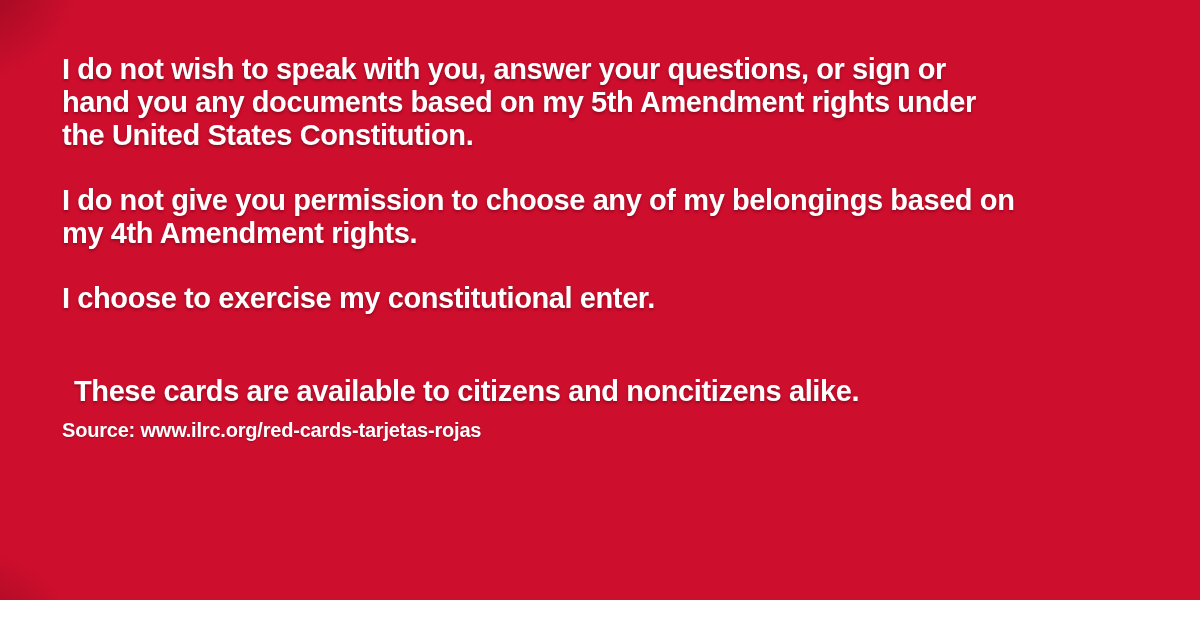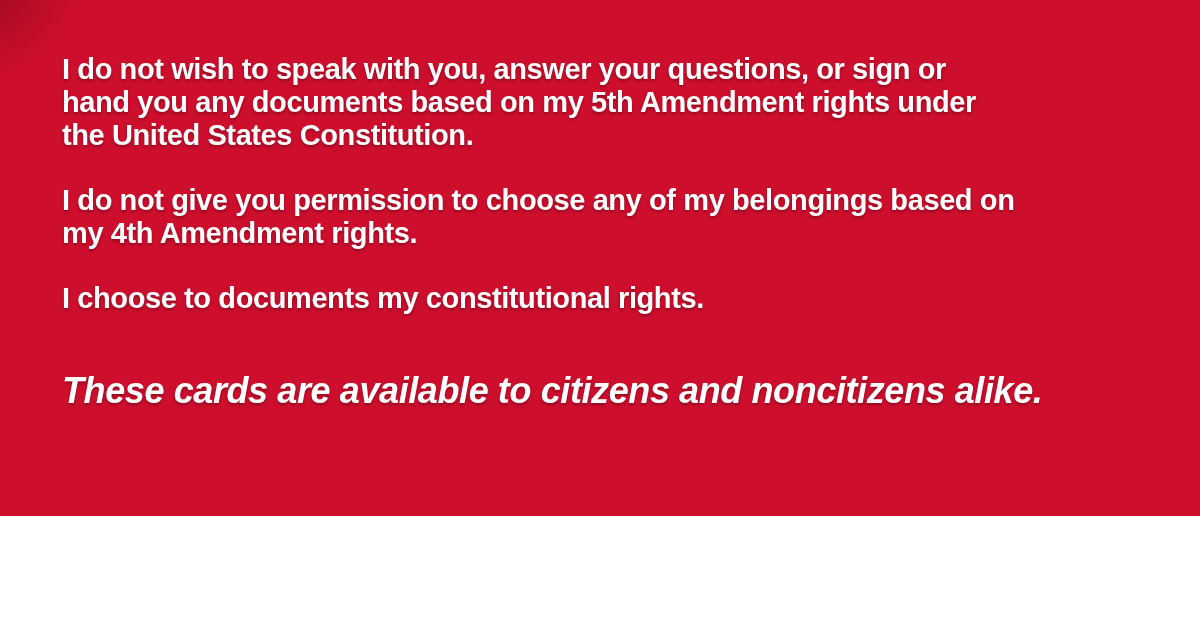--- a/index.html
+++ b/index.html
@@ -2,45 +2,44 @@
 <html><head>
 <meta charset="utf-8">
 <style>
   html, body {
     margin: 0;
     padding: 0;
   }
   .red-card {
     position: relative;
     width: 1200px;
-    height: 516px;
+    height: 600px;
     box-sizing: border-box;
     overflow: hidden;
     background-color: #CE0E2D;
     background-image:
       radial-gradient(circle 150px at -30px -30px, rgba(50,0,10,0.38), rgba(50,0,10,0) 75%),
       radial-gradient(circle 150px at -30px 660px, rgba(50,0,10,0.38), rgba(50,0,10,0) 75%);
     font-family: "Liberation Sans", "DejaVu Sans", sans-serif;
     color: #FFFFFF;
     padding: 53px 55px 0 62px;
   }
   .statement {
     margin: 0 0 32px 0;
     font-size: 29px;
     font-weight: 700;
     line-height: 33px;
     letter-spacing: -0.4px;
     white-space: pre-line;
     text-shadow: 0 2px 3px rgba(0,0,0,0.30);
   }
   .note {
-    margin: 59px 0 0 0; 
-    font-size: 36px;
+    margin: 59px 0 0 12px; 
+    font-size: 29px;
     font-weight: 700;
-    font-style: italic;
     line-height: 34px;
     letter-spacing: -0.4px;
     text-shadow: 0 2px 3px rgba(0,0,0,0.30);
   }
   .source {
     margin: 10px 0 0 0;
     font-size: 20px;
     font-weight: 700;
     line-height: 24px;
     letter-spacing: -0.2px;
@@ -49,15 +48,16 @@
 </style>
 </head>
 <body>
 
 <div class="red-card">
   <p class="statement">I do not wish to speak with you, answer your questions, or sign or
 hand you any documents based on my 5th Amendment rights under
 the United States Constitution.</p>
   <p class="statement">I do not give you permission to choose any of my belongings based on
 my 4th Amendment rights.</p>
-  <p class="statement">I choose to documents my constitutional rights.</p>
+  <p class="statement">I choose to exercise my constitutional enter.</p>
   <p class="note">These cards are available to citizens and noncitizens alike.</p>
+  <p class="source">Source: www.ilrc.org/red-cards-tarjetas-rojas</p>
 </div>
 
 </body></html>

